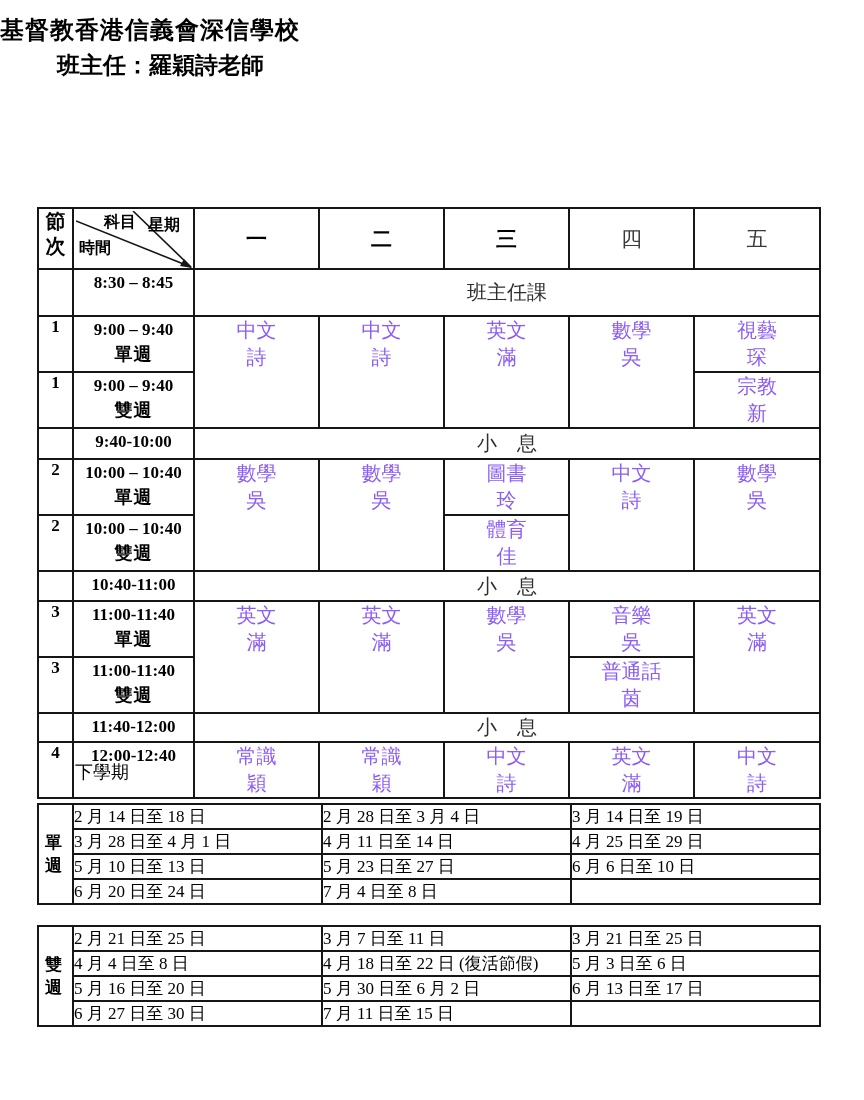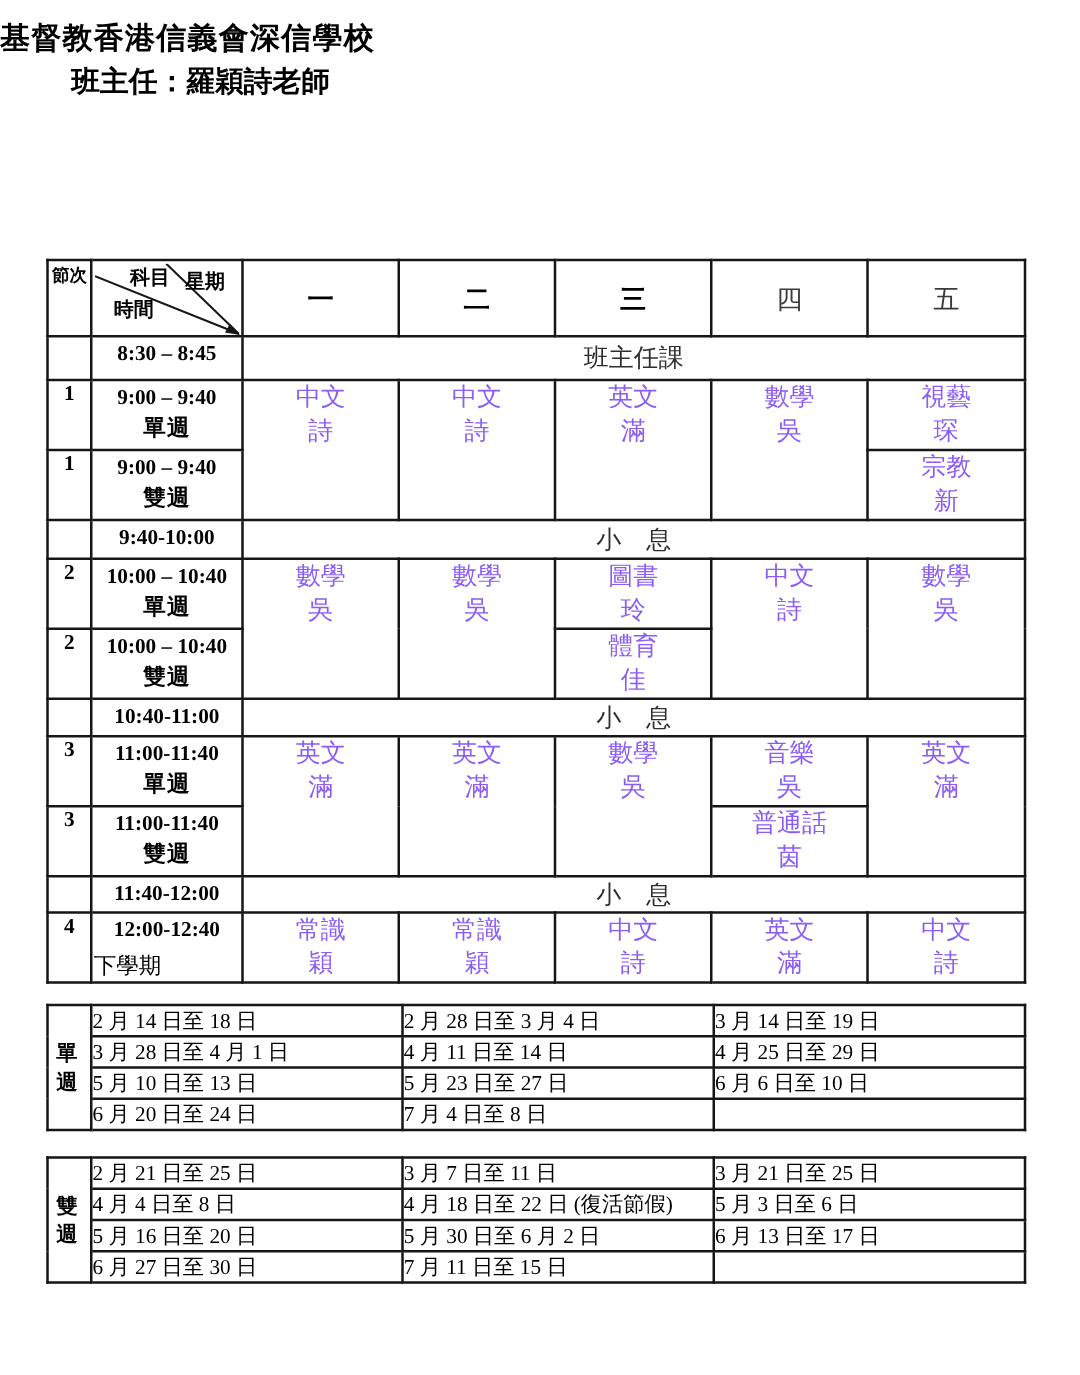--- a/index.html
+++ b/index.html
@@ -18,28 +18,28 @@
                 vertical-align:top; overflow:hidden; }
 
   .pnum  { font-weight:bold; font-size:17px; padding-top:5px; }
   .timec { font-weight:bold; font-size:17px; line-height:25px; padding-top:3px; }
   .timec .week { font-size:18px; letter-spacing:1px; }
   .subj  { font-size:20px; color:#8b5cf6; line-height:27px; padding-top:3px; }
   .day   { font-size:21px; color:#3a3a3a; vertical-align:middle !important; }
   .day.bold { font-weight:bold; color:#000; }
   .wide  { font-size:20px; color:#2e2e2e; vertical-align:middle !important; }
 
-  .corner { font-weight:bold; font-size:14px; line-height:25px; padding-top:4px;
+  .corner { font-weight:bold; font-size:20px; line-height:25px; padding-top:4px;
             word-break:break-all; }
   .diag { position:relative; }
   .diag svg { position:absolute; left:2px; top:2px; }
   .diag .lbl { position:absolute; font-weight:bold; font-size:16px; white-space:nowrap; }
   .d-subject { left:30px; top:3px; }
   .d-weekday { left:74px; top:6px; }
-  .d-time    { left:5px;  top:29px;margin-left:12px; }
+  .d-time    { left:5px;  top:29px; }
 
   .term { position:absolute; left:75px; top:760px; font-size:18px; }
 
   table.wk { position:absolute; left:37px; width:782px;
              border-collapse:collapse; table-layout:fixed; }
   #wk-odd  { top:803px; }
   #wk-even { top:925px; }
   table.wk td { border:2px solid #161616; padding:0; 
                 font-size:17px; vertical-align:middle; overflow:hidden; }
   .wlabel { font-weight:bold; font-size:19px; line-height:23px; word-break:break-all;
@@ -80,21 +80,21 @@
         <span class="lbl d-weekday">星期</span>
         <span class="lbl d-time">時間</span>
       </td>
       <td class="day bold">一</td>
       <td class="day bold">二</td>
       <td class="day bold">三</td>
       <td class="day">四</td>
       <td class="day">五</td>
     </tr>
 
-    <tr style="height:35px">
+    <tr style="height:47px">
       <td></td>
       <td class="timec">8:30 – 8:45</td>
       <td class="wide" colspan="5">班主任課</td>
     </tr>
 
     <tr style="height:53px">
       <td class="pnum">1</td>
       <td class="timec">
         <div>9:00 – 9:40</div>
         <div class="week">單週</div>

